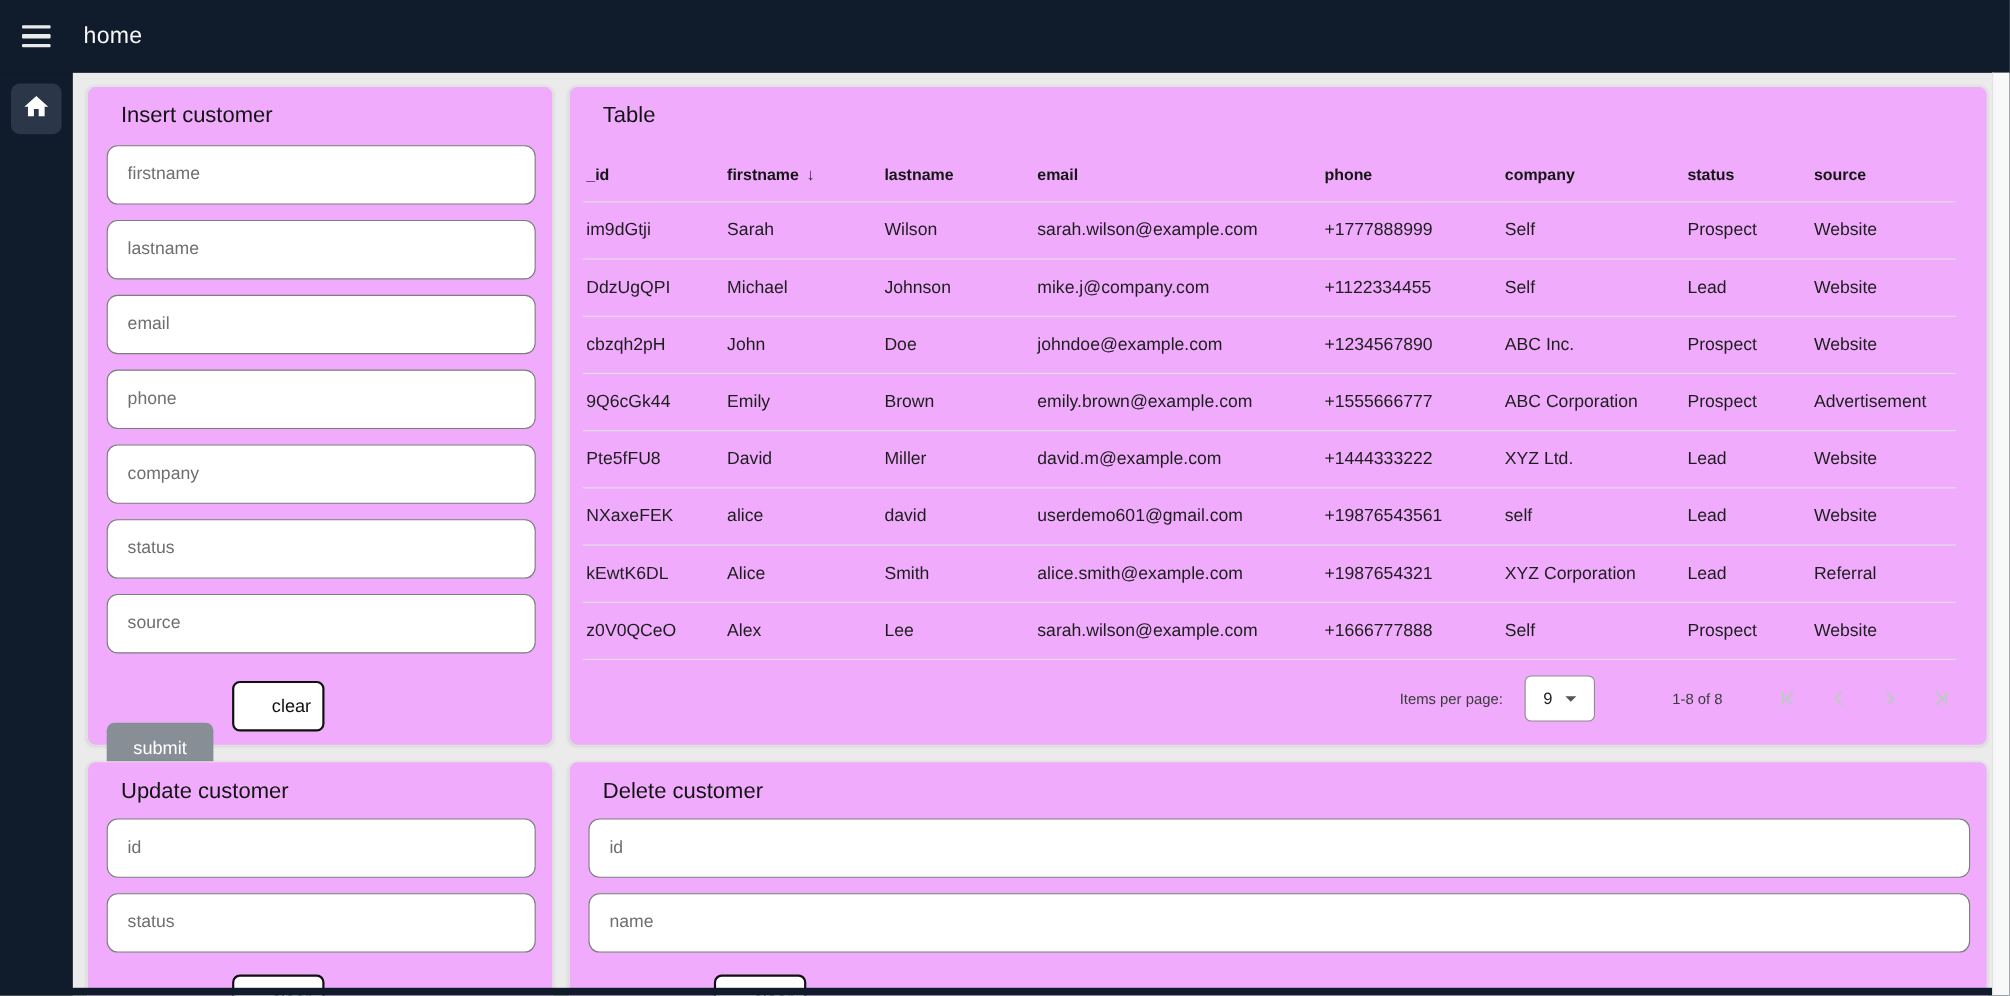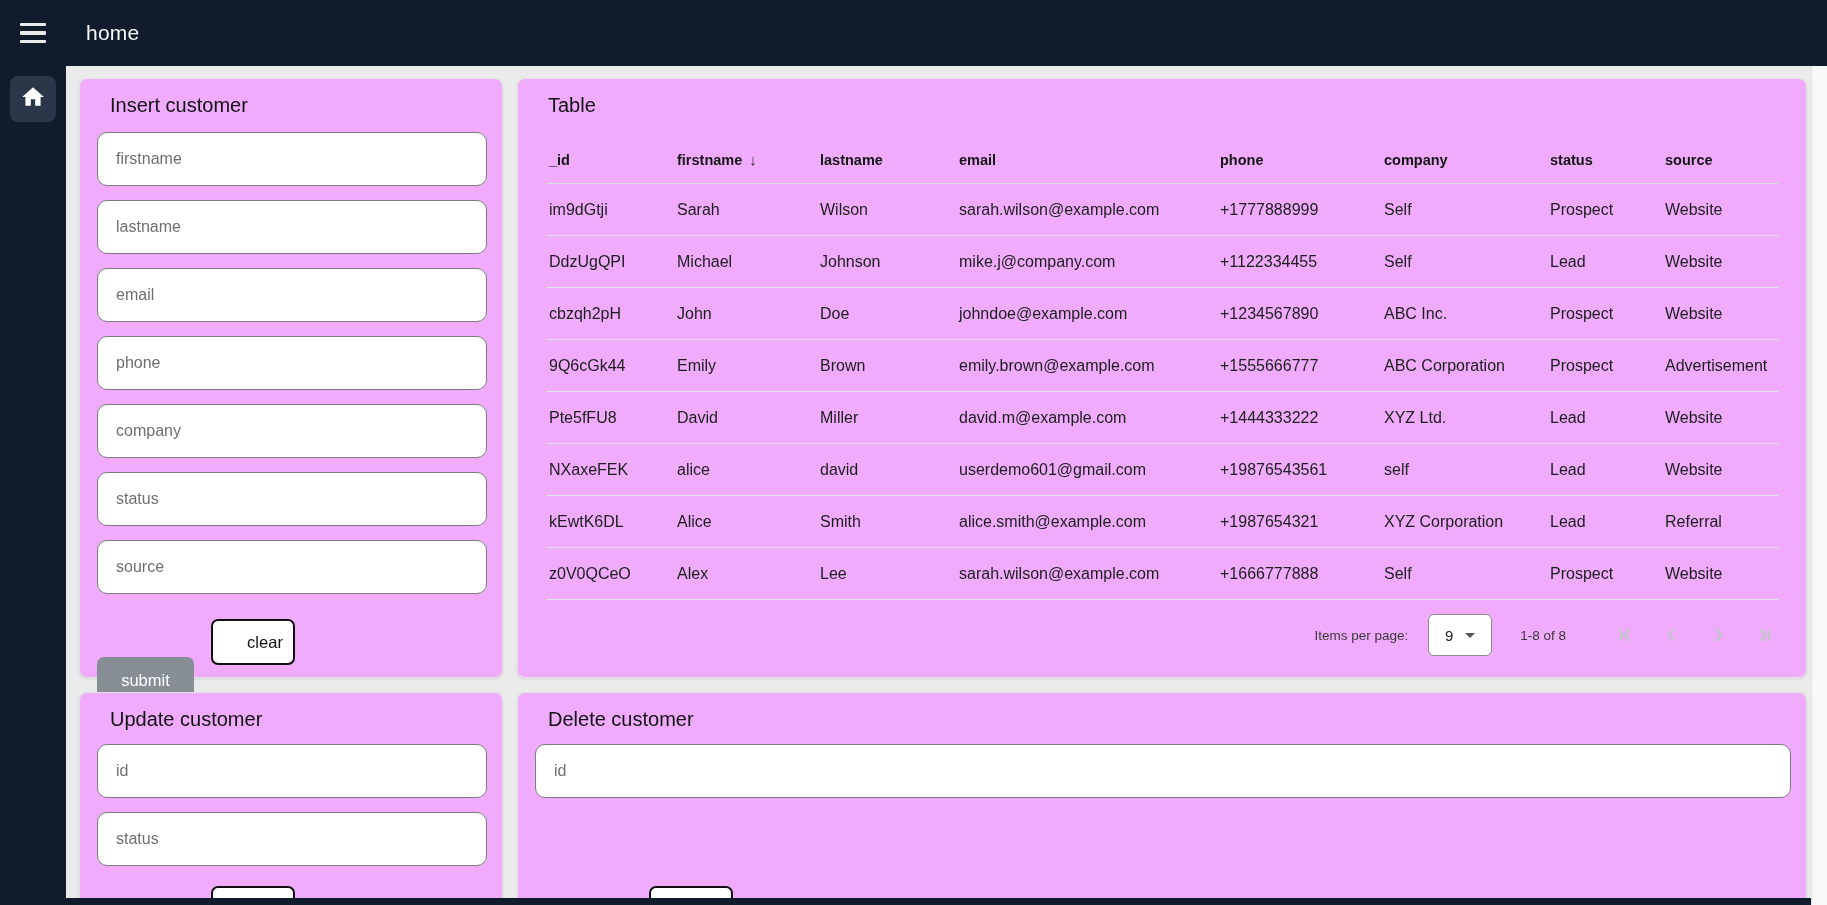--- a/index.html
+++ b/index.html
@@ -10,21 +10,21 @@
     position: relative;
   }
 
   
   .topbar {
     position: absolute; left: 0; top: 0; width: 1827px; height: 66px;
     background: #101c2b; display: flex; align-items: center; z-index: 20;
   }
   .hamburger { width: 26px; height: 20px; margin-left: 20px; display: flex; flex-direction: column; justify-content: space-between; cursor: pointer; }
   .hamburger span { display: block; width: 26px; height: 3.2px; background: #e8eaec; border-radius: 1px; }
-  .topbar-title { color: #f7f8f9; font-size: 21px; margin-left: 40px; font-weight: 400; letter-spacing: .2px; }
+  .topbar-title { color: #f7f8f9; font-size: 21px; margin-left: 30px; font-weight: 400; letter-spacing: .2px; }
 
   
   .sidebar { position: absolute; left: 0; top: 66px; width: 66px; height: 839px; background: #101c2b; z-index: 15; }
   .side-home-btn {
     position: absolute; left: 10px; top: 10px; width: 46px; height: 46px;
     background: #2b3748; border-radius: 8px; display: flex; align-items: center; justify-content: center; cursor: pointer;
   }
 
   
   .content { position: absolute; left: 66px; top: 66px; width: 1745px; height: 839px; background: #ebebeb; }
@@ -52,21 +52,21 @@
     width: 97px; height: 46px; left: 17px; margin-top: 38px;
   }
   .btn-clear {
     position: absolute; background: #ffffff; color: #101010; border: 2px solid #101010; border-radius: 7px;
     font-family: "Liberation Sans", sans-serif; font-size: 16.5px; cursor: pointer;
     width: 84px; height: 46px; left: 131px; padding-left: 24px;
   }
 
   
   .card-table { left: 517px; top: 78px; width: 1290px; height: 600px; }
-  .table-wrap { position: absolute; left: 28px; right: 28px; top: 57px; }
+  .table-wrap { position: absolute; left: 12px; right: 28px; top: 57px; }
   .trow, .thead {
     display: grid;
     grid-template-columns: 128px 143px 139px 261px 164px 166px 115px auto;
     align-items: center;
   }
   .thead { height: 48px; border-bottom: 1px solid #dedede; font-weight: bold; font-size: 14.5px; color: #151515; }
   .thead .hcell { cursor: pointer; display: flex; align-items: center; padding-left: 3px; }
   .sort-arrow { font-size: 15px; margin-left: 7px; color: #2c2c2c; }
   .trow { height: 52px; border-bottom: 1px solid #e1e1e1; font-size: 16px; color: #1d1d1d; }
   .trow .cell { padding-left: 3px; white-space: nowrap; overflow: hidden; }
@@ -77,21 +77,21 @@
     display: flex; align-items: center; justify-content: flex-end; padding-right: 30px;
     font-size: 13.5px; color: #3a3a3a;
   }
   .pp-label { margin-right: 20px; }
   .pp-select {
     width: 64px; height: 42px; border: 1px solid #8c8c8c; border-radius: 6px;
     display: flex; align-items: center; justify-content: center; gap: 12px;
     font-size: 15px; color: #222; cursor: pointer; background: #fff; margin-right: 28px;
   }
   .caret { width: 0; height: 0; border-left: 5px solid transparent; border-right: 5px solid transparent; border-top: 5.5px solid #555; }
-  .pp-range { margin-right: 26px; }
+  .pp-range { margin-right: 26px; margin-left: 42px; }
   .nav-btn { width: 24px; height: 24px; margin-left: 22px; cursor: pointer; display: flex; align-items: center; justify-content: center; background: none; border: none; padding: 0; }
   .nav-btn svg { stroke: #c2c5c9; stroke-width: 2.2; fill: none; }
 
   
   .card-update { left: 79px; top: 692px; width: 424px; height: 280px; }
   .card-delete { left: 517px; top: 692px; width: 1290px; height: 280px; }
   .card-delete .field { width: 1256px; }
   .u-f1 { top: 51px; } .u-f2 { top: 119px; }
   .u-btn { top: 193px; }
   .i-f1 { top: 53px; } .i-f2 { top: 121px; } .i-f3 { top: 189px; } .i-f4 { top: 257px; }
@@ -285,18 +285,19 @@
   <h2 class="card-title">Update customer</h2>
   <input class="field u-f1" placeholder="id" style="">
   <input class="field u-f2" placeholder="status" style="">
   <button class="btn-submit u-btn">submit</button>
   <button class="btn-clear u-btn">clear</button>
 </section>
 
 <section class="card card-delete">
   <h2 class="card-title">Delete customer</h2>
   <input class="field u-f1" placeholder="id" style="">
+  <input class="field u-f2" placeholder="name" style="">
   <button class="btn-submit u-btn">submit</button>
   <button class="btn-clear u-btn">clear</button>
 </section>
 
 <div class="bottom-strip"></div>
 <div class="scroll-track"></div>
 
 </body></html>

